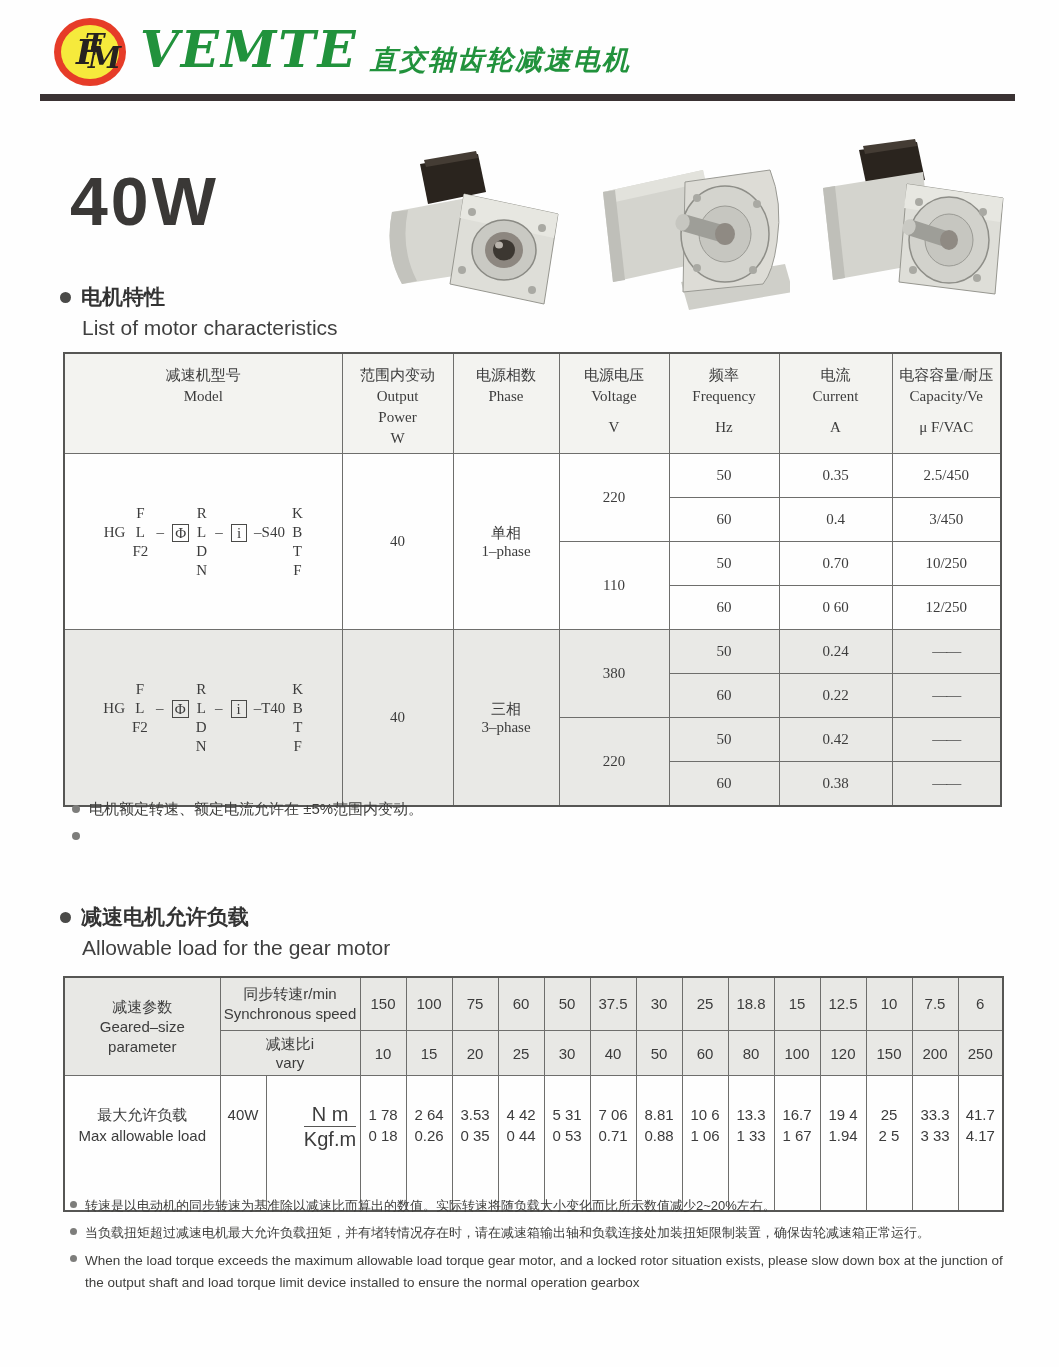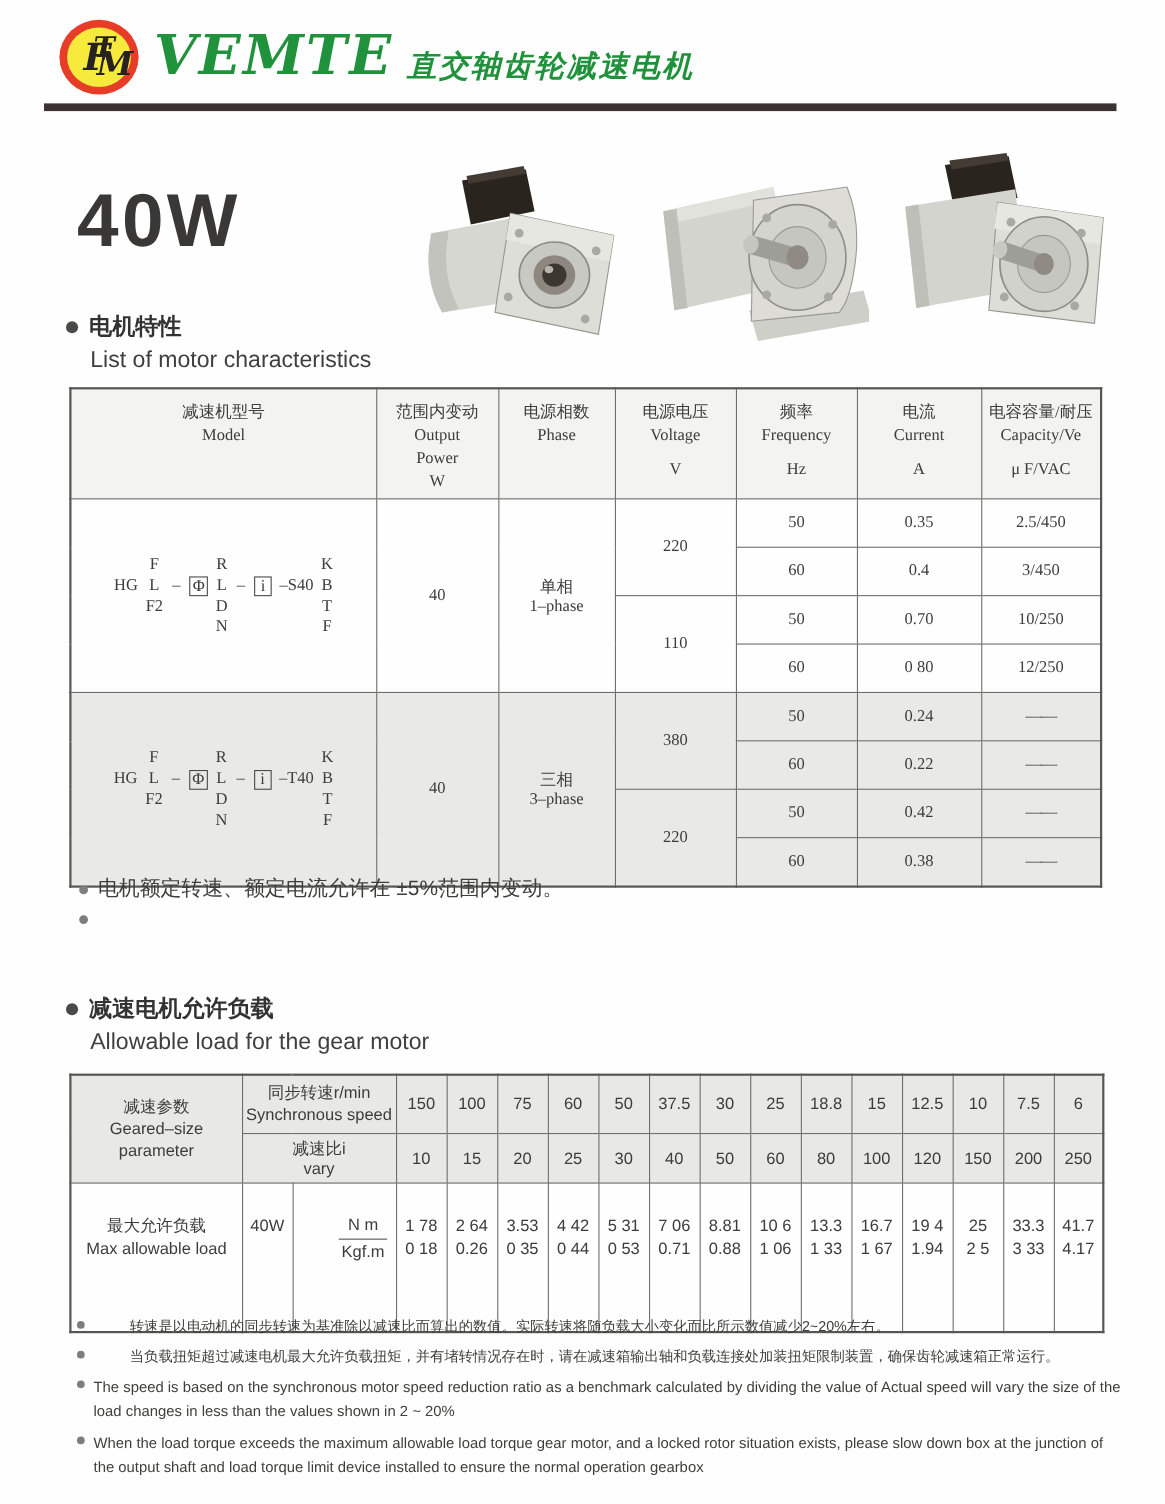--- a/index.html
+++ b/index.html
@@ -37,37 +37,37 @@
 
   
   .model{display:flex;justify-content:center;align-items:center;gap:7px;font-size:15px;color:#3c3c3c;}
   .mcol{display:flex;flex-direction:column;}
   .mcol span{display:block;height:19px;line-height:19px;min-width:10px;text-align:center;}
   .boxed{border:1px solid #4a4a48;padding:0 2px;height:16px !important;line-height:16px !important;margin-top:1px;}
 
   .notes1{position:absolute;top:800px;left:72px;width:900px;}
   .note-line{display:flex;align-items:flex-start;gap:9px;margin-bottom:9px;color:#3e3e3c;}
   .note-line .nb{width:8px;height:8px;border-radius:50%;background:#7d7d7b;flex:0 0 auto;margin-top:5px;}
-  .note-zh{font-size:19px;line-height:18px;}
+  .note-zh{font-size:15px;line-height:18px;}
   .note-en{font-size:14.5px;line-height:18px;}
 
   .t2{position:absolute;top:976px;left:63px;width:939px;border:2px solid #565654;}
   .t2 .hr1 td{height:52px;background:#e8e8e5;line-height:20px;}
   .t2 .hr2 td{height:44px;background:#e8e8e5;}
   .t2 .drow td{height:106px;vertical-align:top;padding-top:28px;line-height:21px;}
   .t2 .param{line-height:20px;}
-  .frac{display:inline-block;font-size:15px;line-height:20px;margin-left:34px;}
+  .frac{display:inline-block;font-size:20px;line-height:20px;margin-left:34px;}
   .frac .top{border-bottom:1.5px solid #565654;padding:0 8px 2px 8px;}
   .frac .bot{padding-top:2px;}
   .two-line{line-height:21px;}
 
   .footnotes{position:absolute;top:1196px;left:70px;width:950px;}
   .fn{display:flex;align-items:flex-start;gap:8px;margin-bottom:7px;color:#3e3e3c;}
   .fn .nb{width:7px;height:7px;border-radius:50%;background:#7d7d7b;flex:0 0 auto;margin-top:5px;}
-  .fn .tzh{font-size:13px;line-height:20px;margin-left:33px;}
+  .fn .tzh{font-size:13px;line-height:20px;}
   .fn .ten{font-size:13.5px;line-height:22px;font-stretch:condensed;}
 </style>
 </head>
 <body>
 
 <div class="page">
 
   <div class="hdr">
     <svg class="logo" viewBox="0 0 76 72">
       <ellipse cx="38" cy="36" rx="36" ry="34" fill="#e63c28"></ellipse>
@@ -275,21 +275,21 @@
       <td>3/450</td>
     </tr>
     <tr class="brow">
       <td rowspan="2">110</td>
       <td>50</td>
       <td>0.70</td>
       <td>10/250</td>
     </tr>
     <tr class="brow">
       <td>60</td>
-      <td>0 80</td>
+      <td>0 60</td>
       <td>12/250</td>
     </tr>
 
     <tr class="brow shaded">
       <td rowspan="4">
         <div class="model">
           <div class="mcol">
                 <span></span>
                 <span>HG</span>
                 <span></span>
@@ -529,21 +529,17 @@
     <div class="fn">
         <span class="nb"></span>
         <span class="tzh">转速是以电动机的同步转速为基准除以减速比而算出的数值。实际转速将随负载大小变化而比所示数值减少2~20%左右。</span>
       </div>
     <div class="fn">
         <span class="nb"></span>
         <span class="tzh">当负载扭矩超过减速电机最大允许负载扭矩，并有堵转情况存在时，请在减速箱输出轴和负载连接处加装扭矩限制装置，确保齿轮减速箱正常运行。</span>
       </div>
     <div class="fn">
         <span class="nb"></span>
-        <span class="ten">The speed is based on the synchronous motor speed reduction ratio as a benchmark calculated by dividing the value of  Actual speed will vary the size of the load changes in less than the values shown in 2 ~ 20%</span>
-      </div>
-    <div class="fn">
-        <span class="nb"></span>
         <span class="ten">When the load torque exceeds the maximum allowable load torque gear motor, and a locked rotor situation exists, please slow down box at the junction of the output shaft and load torque limit device installed to ensure the normal operation gearbox</span>
       </div>
   </div>
 
 </div>
 
 </body></html>

